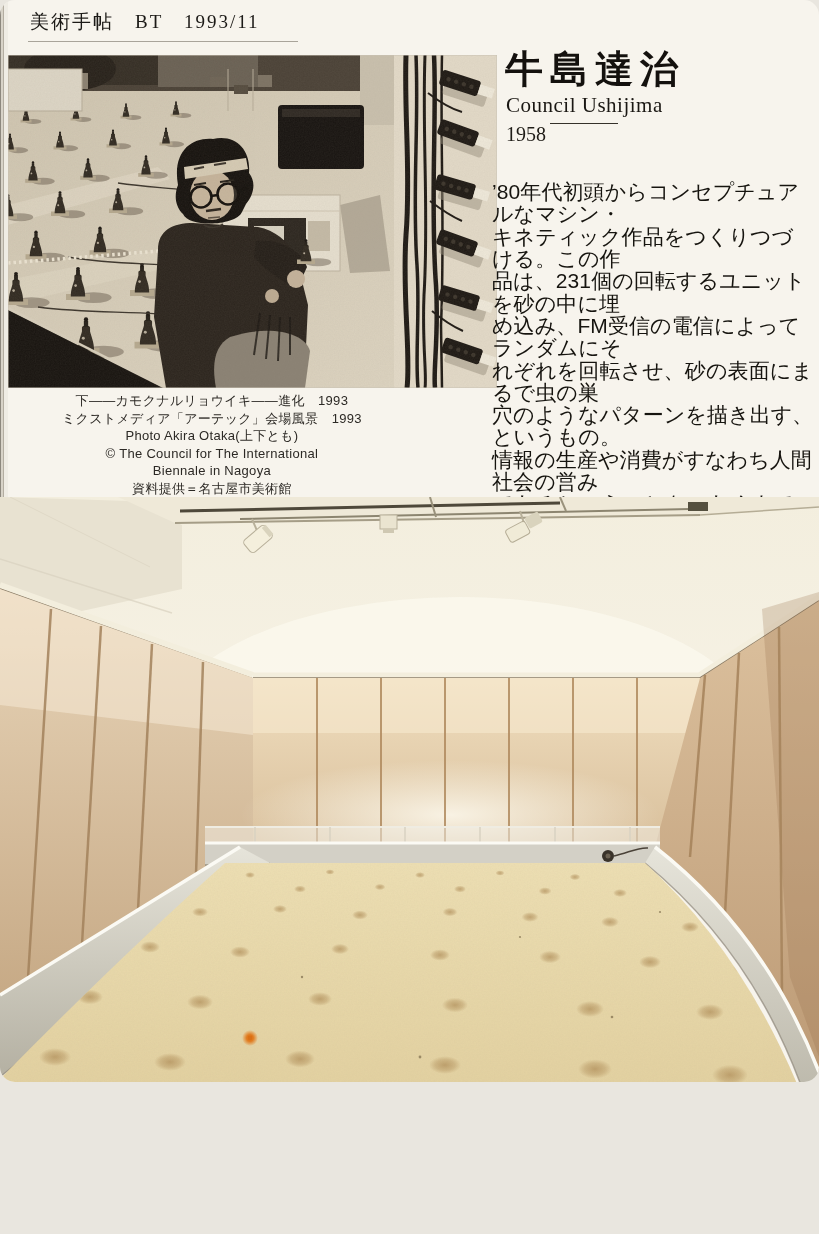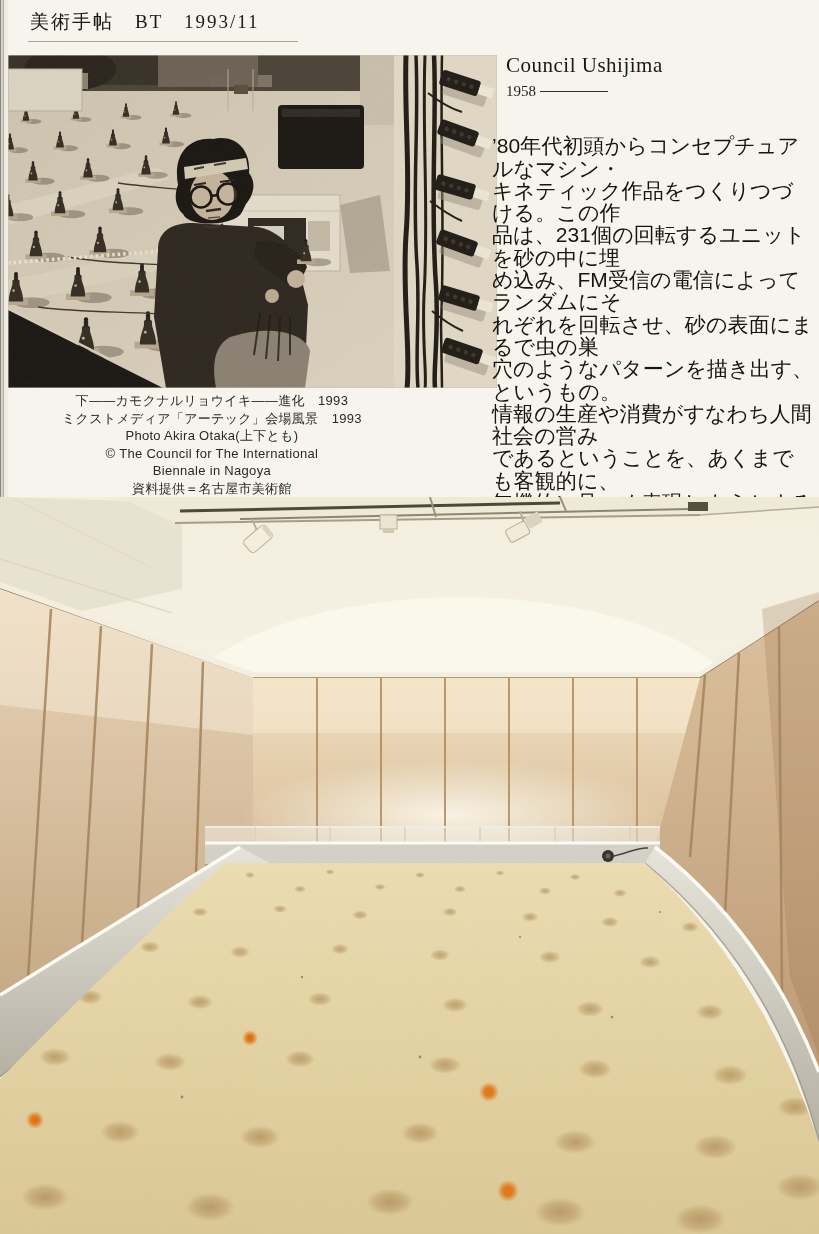--- a/index.html
+++ b/index.html
@@ -1,19 +1,19 @@
 <!DOCTYPE html>
 <html><head>
 <meta charset="utf-8">
 <style>
   html,body{margin:0;padding:0;background:#e9e6df;}
   .page{
-    position:relative;width:819px;height:1234px;margin:0 auto;
+    position:relative;width:819px;height:1082px;margin:0 auto;
     background:#f7f4ed;overflow:hidden;
-    font-family:"Liberation Sans","DejaVu Sans",sans-serif;color:#15130f;
+    font-family:"Liberation Sans","DejaVu Sans",sans-serif;color:#15130f;border-radius:15px;
   }
   .scan-edge{
     position:absolute;left:0;top:0;width:8px;height:497px;
     background:repeating-linear-gradient(90deg,#8d887e 0 1px,#d8d3c8 1px 3px,#b3ada1 3px 4px,#efece4 4px 8px);
   }
   .masthead{
     position:absolute;left:28px;top:7px;width:262px;
     font-family:"Liberation Serif","DejaVu Serif",serif;
     font-size:19px;letter-spacing:2px;color:#1c1a17;
     padding:2px 6px 6px 2px;border-bottom:1px solid #a9a49a;
@@ -24,21 +24,21 @@
   .artist-name-ja{
     margin:0 0 0 13px;font-family:"Liberation Serif","DejaVu Serif",serif;
     font-size:38px;font-weight:bold;letter-spacing:7px;line-height:1.05;color:#14110e;
   }
   .artist-name-en{
     margin:3px 0 0 14px;font-family:"Liberation Serif","DejaVu Serif",serif;
     font-size:21px;color:#1a1713;letter-spacing:0.5px;
   }
   .artist-year{
     margin:5px 0 0 14px;font-family:"Liberation Serif","DejaVu Serif",serif;
-    font-size:15px;color:#201d18;display:flex;align-items:center;
+    font-size:20px;color:#201d18;display:flex;align-items:flex-start;
   }
   .artist-year .dash{display:inline-block;width:68px;border-top:1.5px solid #35312a;margin-left:4px;}
   .artist-desc{
     position:relative;margin-top:13px;font-size:21px;line-height:22.3px;
     color:#16140f;white-space:pre-line;letter-spacing:0.1px;
   }
   .artist-sig{position:absolute;right:0;bottom:1px;}
   .caption{
     position:absolute;left:62px;top:392px;
     font-size:13px;line-height:17.6px;color:#2c2925;
@@ -241,20 +241,21 @@
             </g>
         </g>
       </g>
 
       <rect x="0" y="0" width="489" height="333" filter="url(#bwGrain)" opacity="0.35"></rect>
       <rect x="0" y="0" width="489" height="333" fill="none" stroke="#c9c2b4" stroke-width="1"></rect>
     </svg>
   </figure>
 
   <section class="artist">
+    <h1 class="artist-name-ja">牛島達治</h1>
     <div class="artist-name-en">Council Ushijima</div>
     <div class="artist-year">
       <span>1958</span>
       <span class="dash"></span>
     </div>
     <div class="artist-desc">
       <span>’80年代初頭からコンセプチュアルなマシン・
 キネティック作品をつくりつづける。この作
 品は、231個の回転するユニットを砂の中に埋
 め込み、FM受信の電信によってランダムにそ

